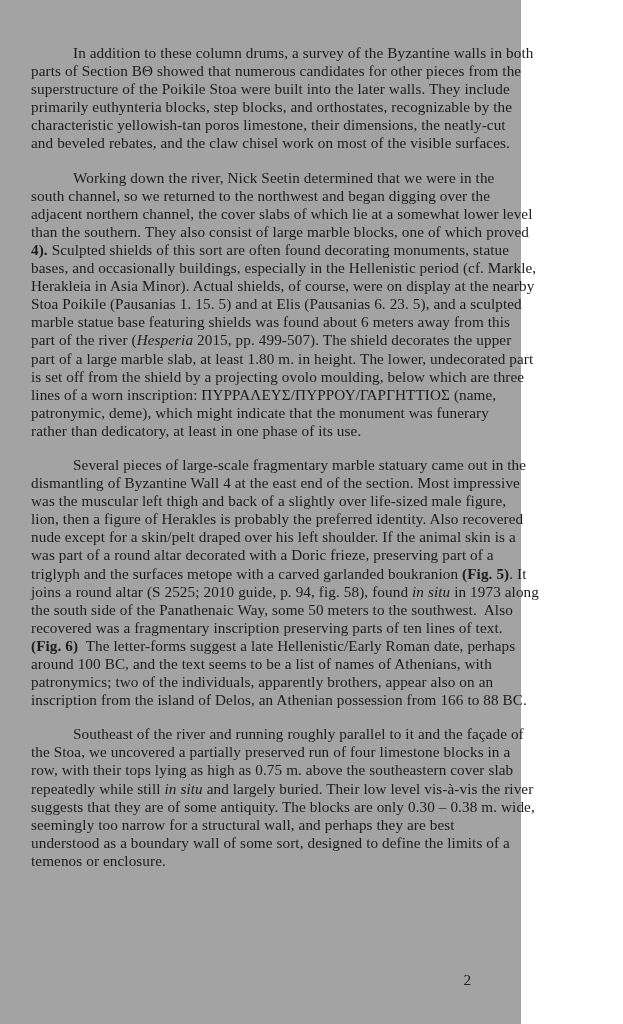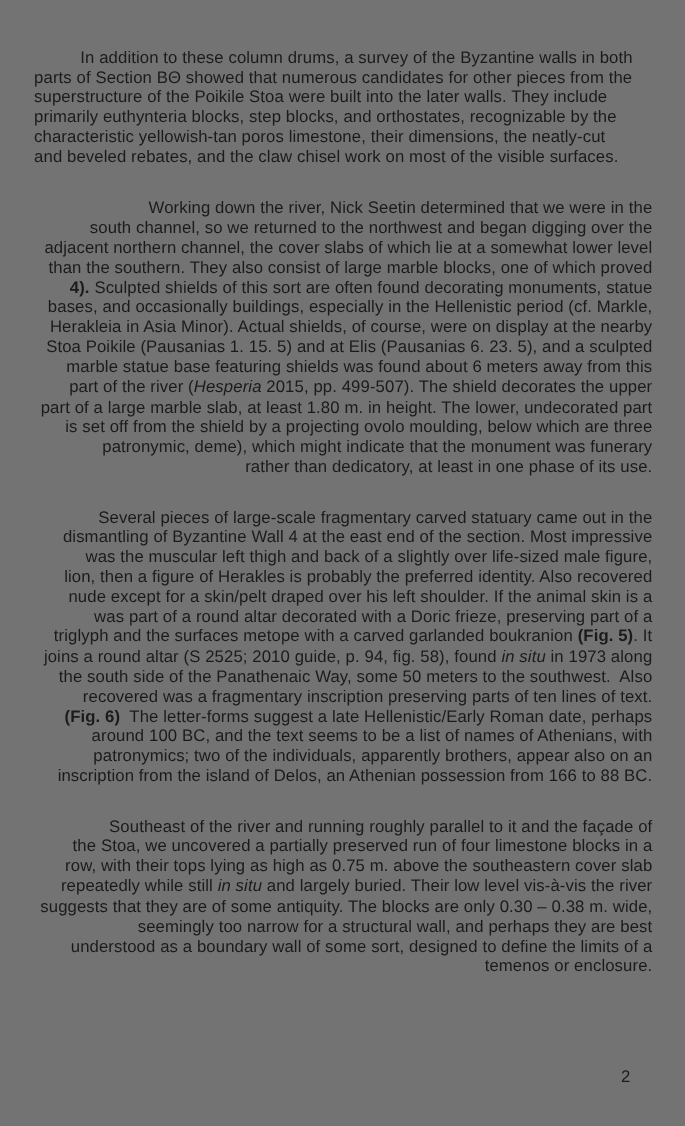--- a/index.html
+++ b/index.html
@@ -5,35 +5,34 @@
   html, body {
     margin: 0;
     padding: 0;
     width: 623px;
     height: 1024px;
     background: #ffffff;
     overflow: hidden;
   }
   .page {
     position: relative;
-    width: 623px;
+    width: 521px;
     height: 1024px;
-    background: #737373;
-    font-family: Liberation Sans, sans-serif;
+    background: #a3a3a3;
+    font-family: Liberation Serif, serif;
     color: #1b1b1b;
   }
   .content {
     position: absolute;
     left: 31px;
     top: 44px;
     width: 562px;
   }
   .paragraph + .paragraph {
-    margin-top: 28px;
-    text-align: right;
+    margin-top: 16px;
   }
   .line {
     font-size: 15.2px;
     line-height: 18.1px;
     white-space: pre;
     letter-spacing: 0.1px;
   }
   .line.first {
     padding-left: 42px;
   }
@@ -66,25 +65,26 @@
         <div class="line"><span>adjacent northern channel, the cover slabs of which lie at a somewhat lower level</span></div>
         <div class="line"><span>than the southern. They also consist of large marble blocks, one of which proved</span></div>
         <div class="line"><span class="b">4).</span><span> Sculpted shields of this sort are often found decorating monuments, statue</span></div>
         <div class="line"><span>bases, and occasionally buildings, especially in the Hellenistic period (cf. Markle,</span></div>
         <div class="line"><span>Herakleia in Asia Minor). Actual shields, of course, were on display at the nearby</span></div>
         <div class="line"><span>Stoa Poikile (Pausanias 1. 15. 5) and at Elis (Pausanias 6. 23. 5), and a sculpted</span></div>
         <div class="line"><span>marble statue base featuring shields was found about 6 meters away from this</span></div>
         <div class="line"><span>part of the river (</span><span class="i">Hesperia</span><span> 2015, pp. 499-507). The shield decorates the upper</span></div>
         <div class="line"><span>part of a large marble slab, at least 1.80 m. in height. The lower, undecorated part</span></div>
         <div class="line"><span>is set off from the shield by a projecting ovolo moulding, below which are three</span></div>
+        <div class="line"><span>lines of a worn inscription: ΠΥΡΡΑΛΕΥΣ/ΠΥΡΡΟΥ/ΓΑΡΓΗΤΤΙΟΣ (name,</span></div>
         <div class="line"><span>patronymic, deme), which might indicate that the monument was funerary</span></div>
         <div class="line"><span>rather than dedicatory, at least in one phase of its use.</span></div>
       </div>
       <div class="paragraph">
-        <div class="line first"><span>Several pieces of large-scale fragmentary carved statuary came out in the</span></div>
+        <div class="line first"><span>Several pieces of large-scale fragmentary marble statuary came out in the</span></div>
         <div class="line"><span>dismantling of Byzantine Wall 4 at the east end of the section. Most impressive</span></div>
         <div class="line"><span>was the muscular left thigh and back of a slightly over life-sized male figure,</span></div>
         <div class="line"><span>lion, then a figure of Herakles is probably the preferred identity. Also recovered</span></div>
         <div class="line"><span>nude except for a skin/pelt draped over his left shoulder. If the animal skin is a</span></div>
         <div class="line"><span>was part of a round altar decorated with a Doric frieze, preserving part of a</span></div>
         <div class="line"><span>triglyph and the surfaces metope with a carved garlanded boukranion </span><span class="b">(Fig. 5)</span><span>. It</span></div>
         <div class="line"><span>joins a round altar (S 2525; 2010 guide, p. 94, fig. 58), found </span><span class="i">in situ</span><span> in 1973 along</span></div>
         <div class="line"><span>the south side of the Panathenaic Way, some 50 meters to the southwest.  Also</span></div>
         <div class="line"><span>recovered was a fragmentary inscription preserving parts of ten lines of text.</span></div>
         <div class="line"><span class="b">(Fig. 6)</span><span>  The letter-forms suggest a late Hellenistic/Early Roman date, perhaps</span></div>

